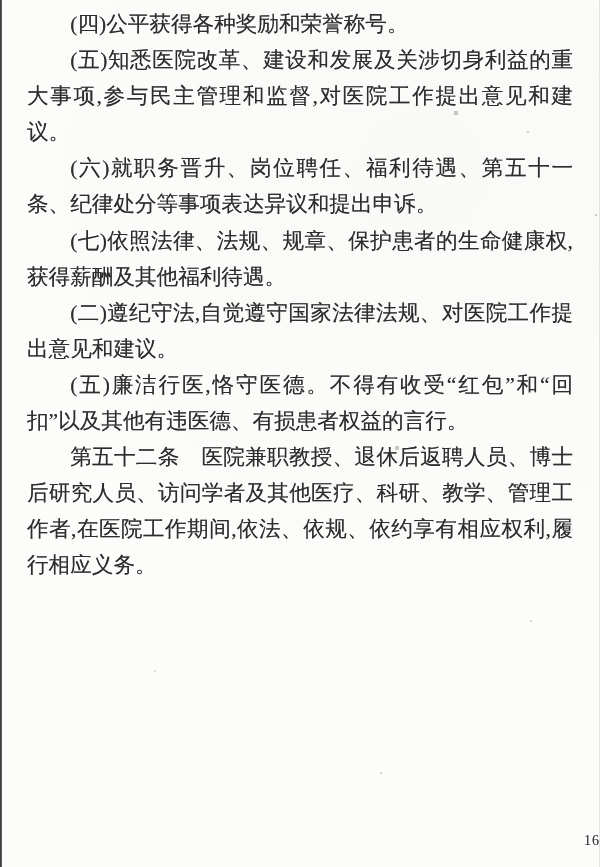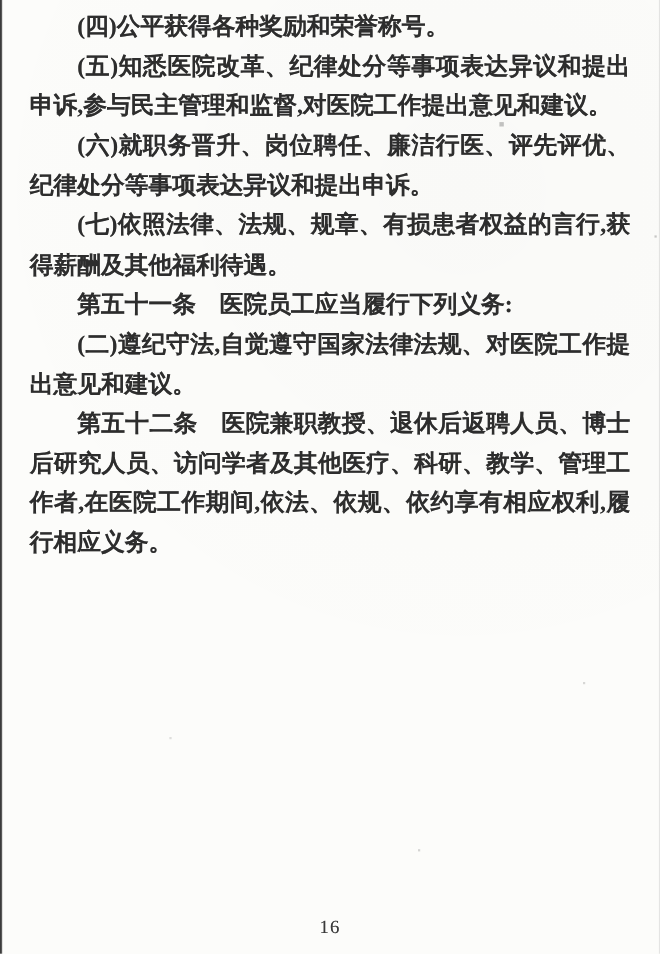--- a/index.html
+++ b/index.html
@@ -47,29 +47,28 @@
     font-size: 21.6px;
     line-height: 36.1px;
     text-align: justify;
     text-justify: inter-character;
     text-shadow: 0 0 0.5px rgba(45,45,45,0.55);
   }
   .para {
     margin: 0;
     padding: 0;
     text-indent: 2em;
-    font-weight: bold;
   }
   .page-number {
     position: absolute;
     left: 0;
     width: 600px;
     top: 833px;
-    text-align: center;
-    font-size: 17px;
+    text-align: right;
+    font-size: 14px;
     color: #3a3a3a;
     letter-spacing: 1px;
     text-shadow: 0 0 0.4px rgba(45,45,45,0.5);
   }
   
   .noise {
     position: absolute;
     top: 0; left: 0;
     width: 2px; height: 2px;
     background: transparent;
@@ -86,22 +85,22 @@
 </head>
 <body>
 
 <div class="page">
   <div class="edge-left"></div>
   <div class="edge-right"></div>
   <div class="noise"></div>
 
   <div class="content">
       <p class="para">(四)公平获得各种奖励和荣誉称号。</p>
-      <p class="para">(五)知悉医院改革、纪律处分等事项表达异议和提出申诉,参与民主管理和监督,对医院工作提出意见和建议。</p>
-      <p class="para">(六)就职务晋升、岗位聘任、廉洁行医、评先评优、纪律处分等事项表达异议和提出申诉。</p>
-      <p class="para">(七)依照法律、法规、规章、有损患者权益的言行,获得薪酬及其他福利待遇。</p>
-      <p class="para">第五十一条　医院员工应当履行下列义务:</p>
+      <p class="para">(五)知悉医院改革、建设和发展及关涉切身利益的重大事项,参与民主管理和监督,对医院工作提出意见和建议。</p>
+      <p class="para">(六)就职务晋升、岗位聘任、福利待遇、第五十一条、纪律处分等事项表达异议和提出申诉。</p>
+      <p class="para">(七)依照法律、法规、规章、保护患者的生命健康权,获得薪酬及其他福利待遇。</p>
       <p class="para">(二)遵纪守法,自觉遵守国家法律法规、对医院工作提出意见和建议。</p>
+      <p class="para">(五)廉洁行医,恪守医德。不得有收受“红包”和“回扣”以及其他有违医德、有损患者权益的言行。</p>
       <p class="para">第五十二条　医院兼职教授、退休后返聘人员、博士后研究人员、访问学者及其他医疗、科研、教学、管理工作者,在医院工作期间,依法、依规、依约享有相应权利,履行相应义务。</p>
     </div>
 
   <div class="page-number">16</div>
 </div>
 
 </body></html>

